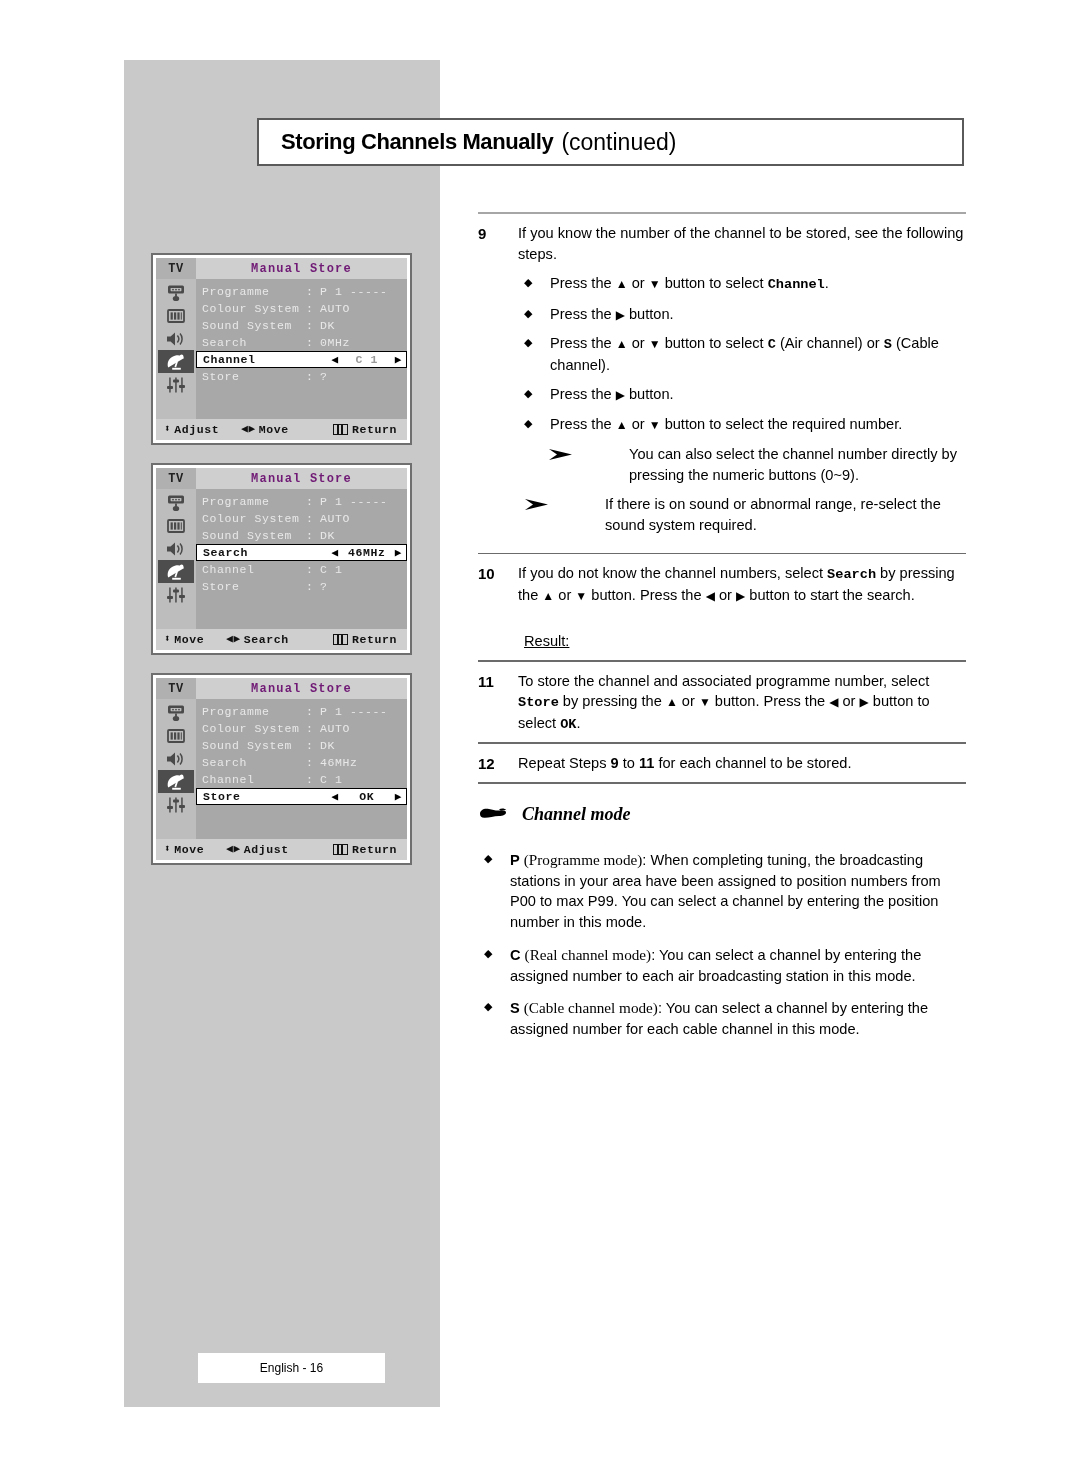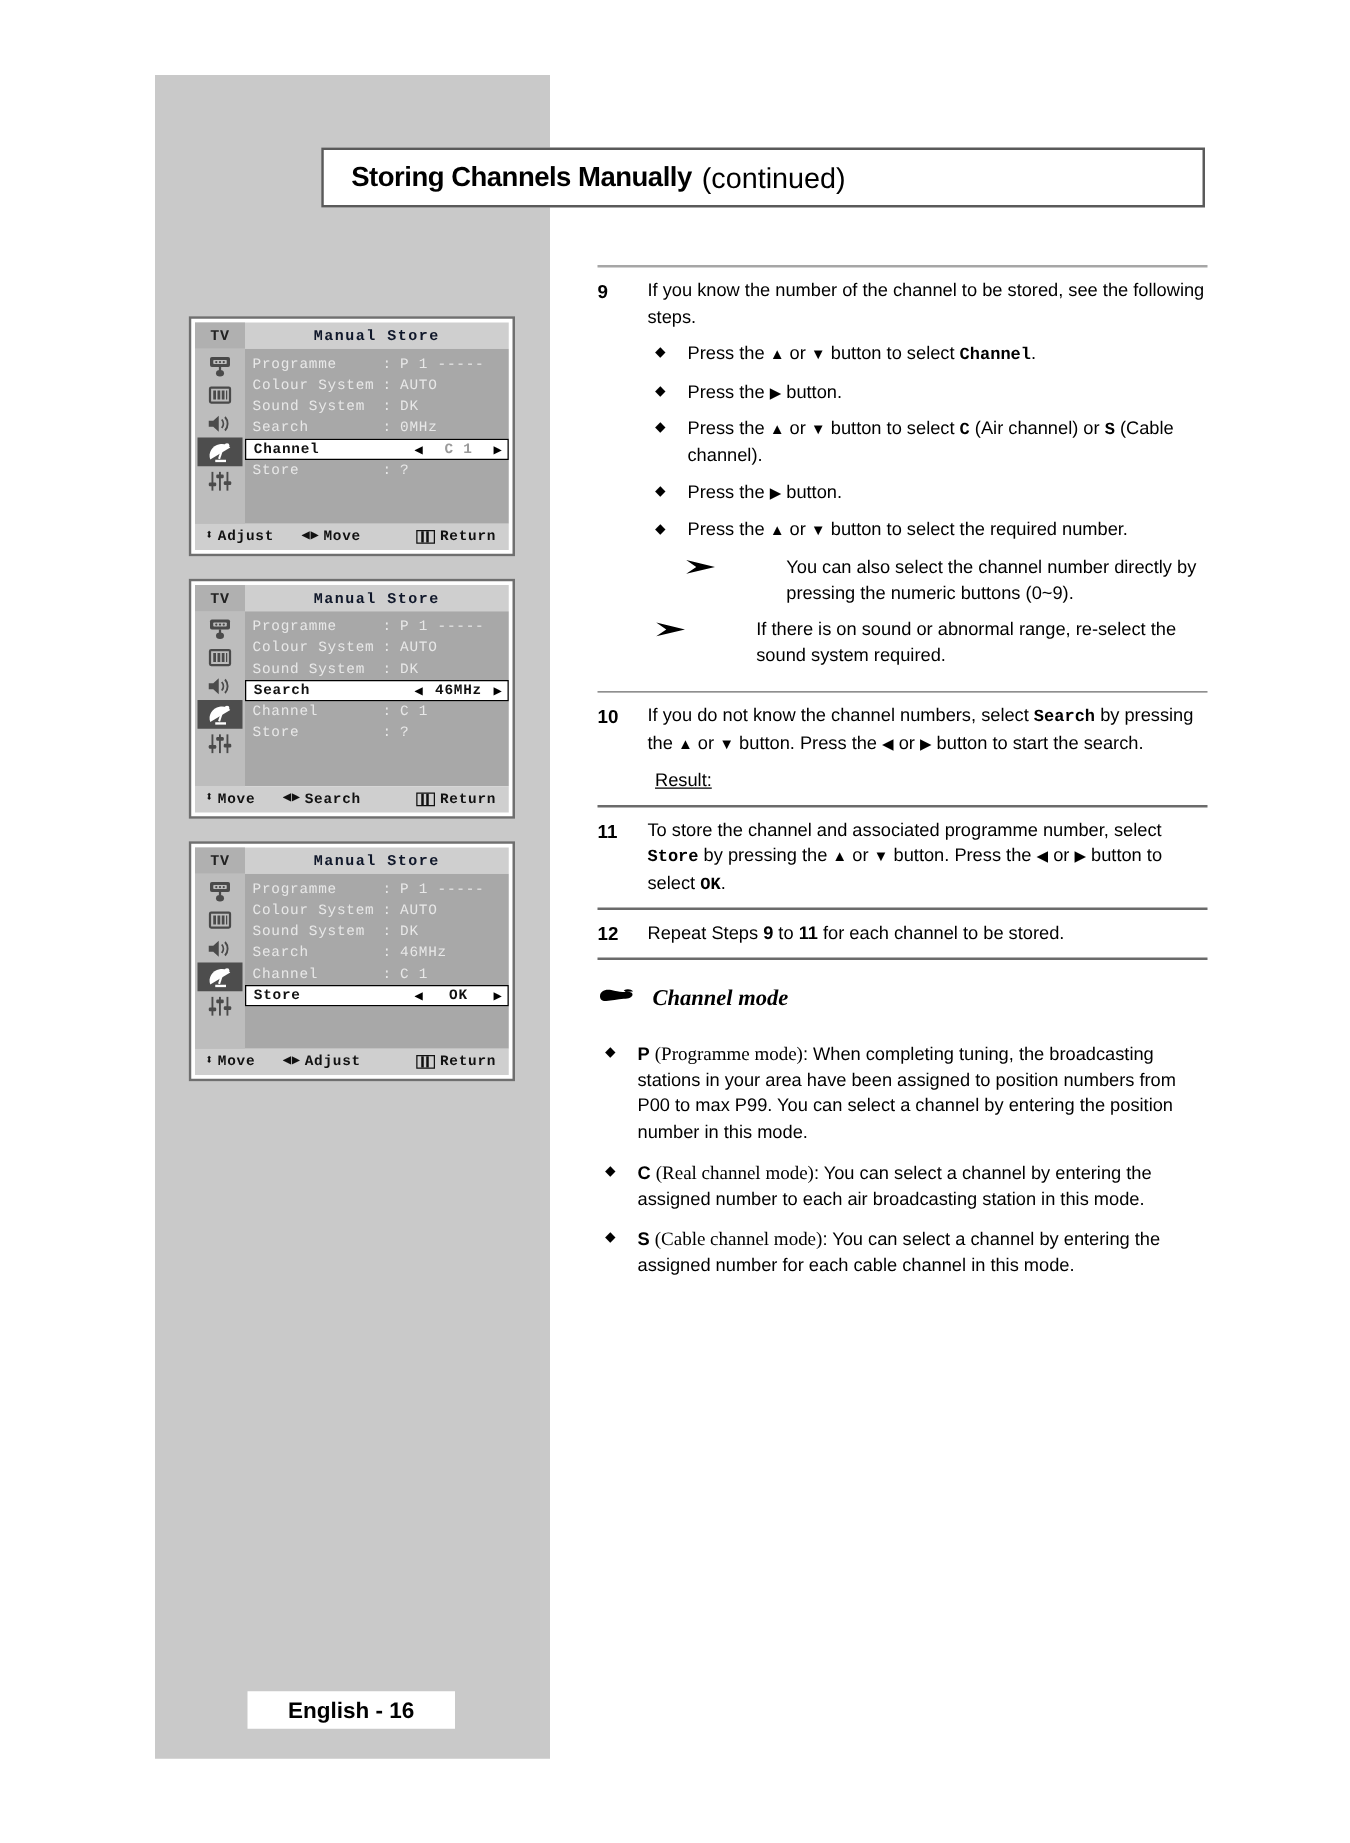--- a/index.html
+++ b/index.html
@@ -89,21 +89,21 @@
     font-size: 12px;
     font-weight: bold;
     color: #222;
     letter-spacing: 0.5px;
   }
   .osd-head .head-title {
     flex: 1;
     text-align: center;
     font-size: 12px;
     font-weight: bold;
-    color: #0f172a;
+    color: #701a75;
     letter-spacing: 1.2px;
     padding-right: 0;
   }
 
   .osd-body {
     display: flex;
     background: #a8a8a8;
     height: 140px;
   }
 
@@ -206,28 +206,28 @@
     background: #111;
   }
   .bars-glyph:before { left: 3.4px; }
   .bars-glyph:after  { left: 7.2px; }
 
   
   .page-tag {
     position: absolute;
     left: 198px;
     top: 1353px;
-    width: 166px;
+    width: 187px;
     height: 30px;
     background: #fff;
     display: flex;
     align-items: center;
     justify-content: center;
-    font-size: 18px;
-    font-weight: bold;
+    font-size: 12px;
+    font-weight: normal;
   }
 
   
   .content {
     position: absolute;
     left: 478px;
     top: 212px;
     width: 488px;
     font-size: 14.6px;
     line-height: 1.42;
@@ -276,21 +276,21 @@
   .note-mark {
     flex: 0 0 34px;
     padding-top: 2px;
   }
   .note-txt { flex: 1; }
 
   .note.indent0 { padding-left: 6px; }
 
   .result {
     display: flex;
-    margin-top: 10px;
+    margin-top: 26px;
     padding-left: 6px;
   }
   .result-label {
     flex: 0 0 80px;
     text-decoration: underline;
   }
   .result-txt { flex: 1; }
 
   .mono { font-family: "Liberation Mono", monospace; font-weight: bold; font-size: 13.6px; }
   .b { font-weight: bold; }

